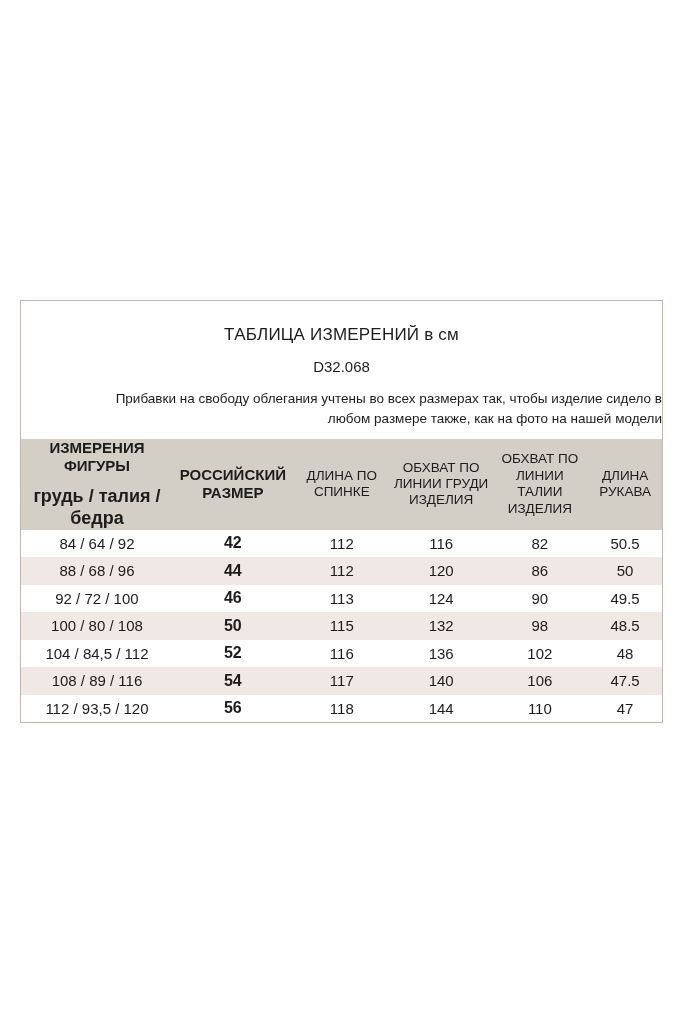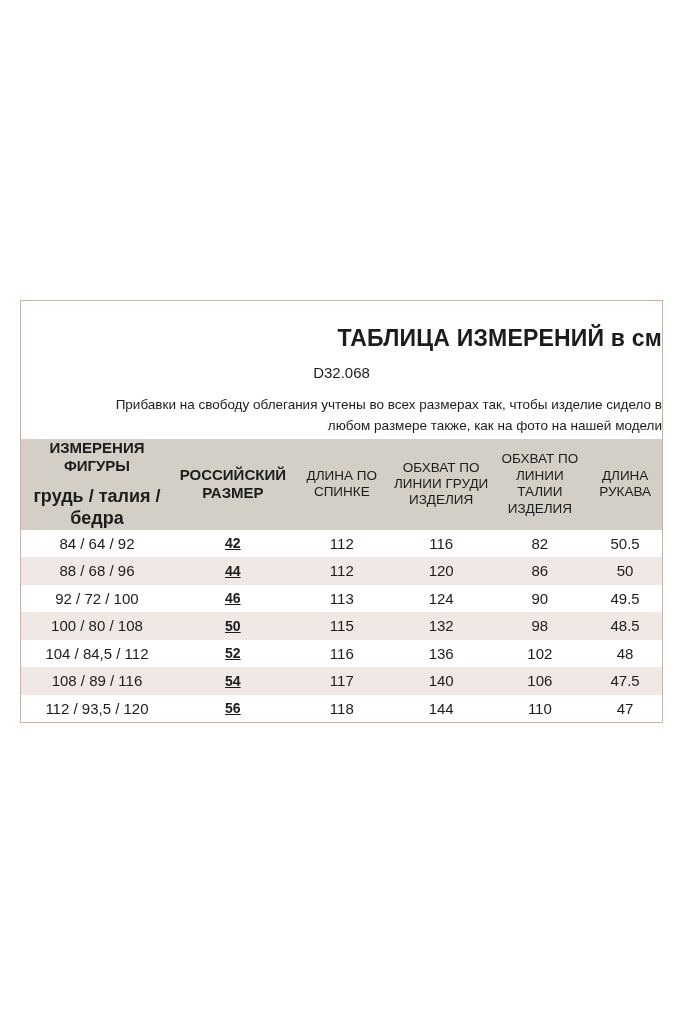--- a/index.html
+++ b/index.html
@@ -23,23 +23,23 @@
     left: 20px;
     top: 300px;
     width: 641px;
     height: 421px;
     background: #ffffff;
     border: 1px solid var(--panel-border, #c6b3aa);
     box-sizing: content-box;
   }
   .title {
     margin: 24px 0 0 0;
-    text-align: right;
-    font-size: 23px;
-    font-weight: bold;
+    text-align: center;
+    font-size: 17px;
+    font-weight: normal;
     line-height: 1.15;
     letter-spacing: 0.2px;
   }
   .article {
     margin-top: 13px;
     text-align: center;
     font-size: 15px;
     line-height: 1.2;
   }
   .note {
@@ -72,21 +72,21 @@
   }
   .size-table th:nth-child(-n+2) {
     font-weight: bold;
     font-size: 15px;
   }
   .h-title { font-size: 15px; font-weight: bold; margin-bottom: 10px; }
   .h-sub   { font-size: 18px; font-weight: bold; }
   .size-table tbody tr { height: 27.5px; }
   .size-table tbody tr:nth-child(even) { background: var(--stripe-bg, #f0e8e4); }
   .size-table td { font-size: 15px; }
-  .size-table td:nth-child(2) { font-weight: bold; font-size: 14px; text-decoration: underline; }
+  .size-table td:nth-child(2) { font-weight: bold; font-size: 16px; }
 </style>
 </head>
 <body>
 
 <div class="canvas">
   <section class="panel">
     <h1 class="title">ТАБЛИЦА ИЗМЕРЕНИЙ в см</h1>
     <div class="article">D32.068</div>
     <p class="note">
       <span class="note-line">Прибавки на свободу облегания учтены во всех размерах так, чтобы изделие сидело в</span>

